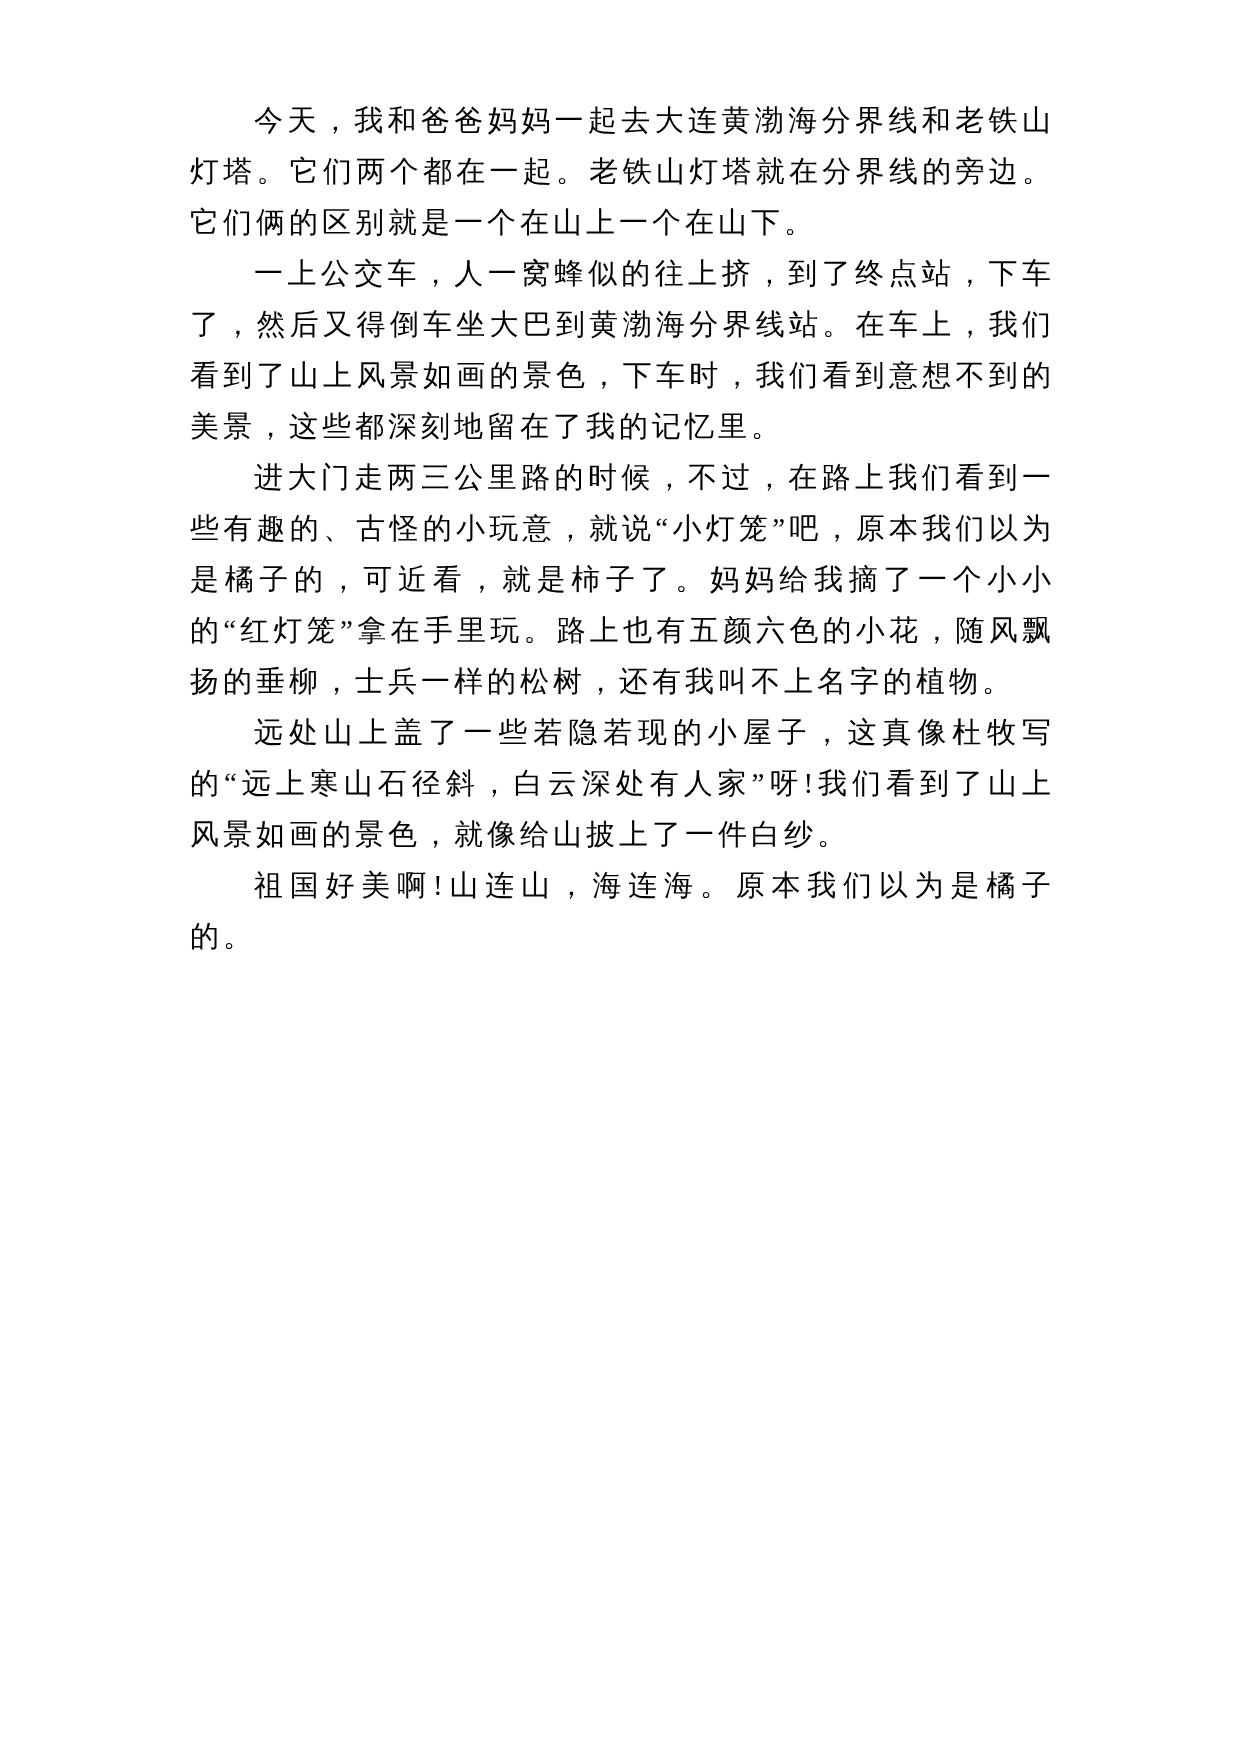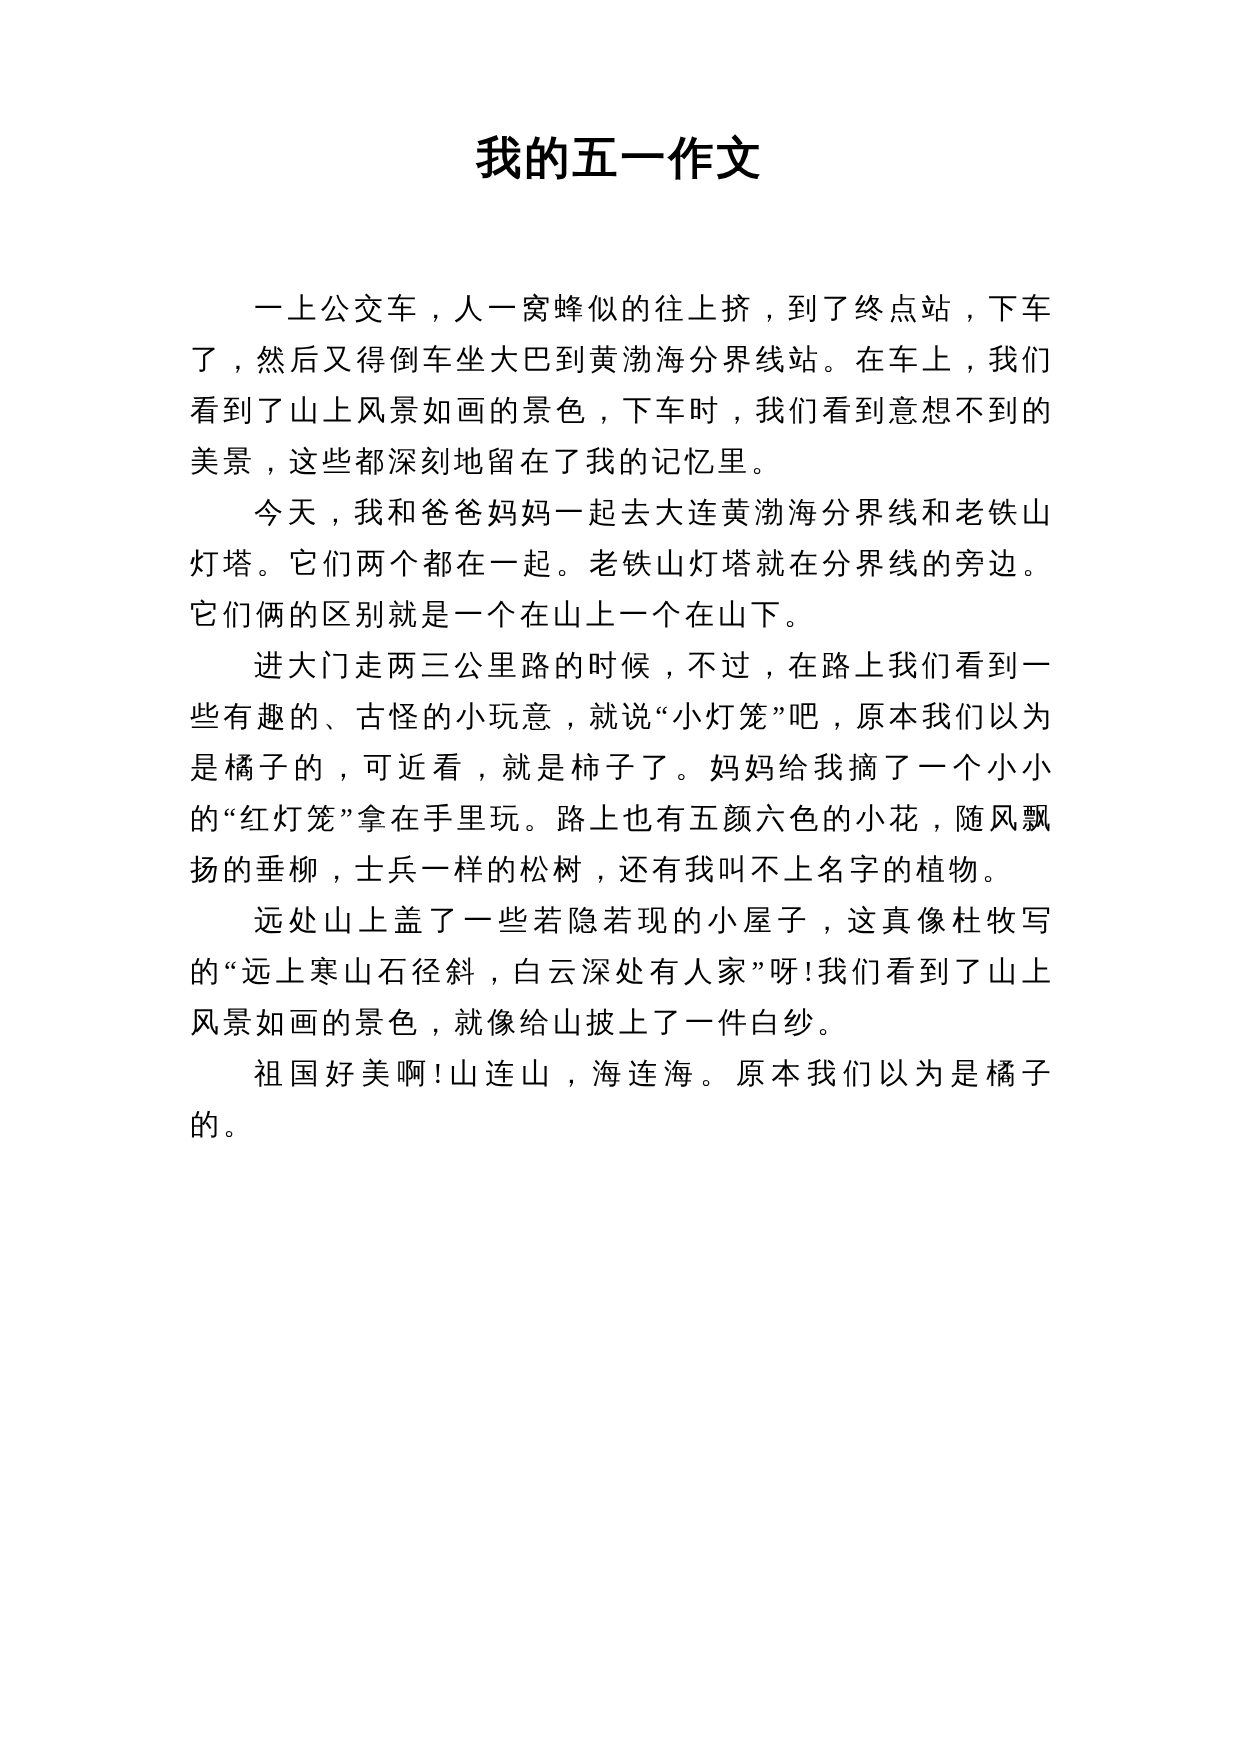--- a/index.html
+++ b/index.html
@@ -39,22 +39,21 @@
   .essay-body p {
     margin: 0;
     padding: 0;
     text-indent: 64px;
   }
 </style>
 </head>
 <body>
 
 <div class="page">
-  <h1 class="doc-title">我的五一作文</h1>
   <div class="essay-body">
 
-  <p>一上公交车，人一窝蜂似的往上挤，到了终点站，下车了，然后又得倒车坐大巴到黄渤海分界线站。在车上，我们看到了山上风景如画的景色，下车时，我们看到意想不到的美景，这些都深刻地留在了我的记忆里。</p>
-      <p>今天，我和爸爸妈妈一起去大连黄渤海分界线和老铁山灯塔。它们两个都在一起。老铁山灯塔就在分界线的旁边。它们俩的区别就是一个在山上一个在山下。</p>
+  <p>今天，我和爸爸妈妈一起去大连黄渤海分界线和老铁山灯塔。它们两个都在一起。老铁山灯塔就在分界线的旁边。它们俩的区别就是一个在山上一个在山下。</p>
+      <p>一上公交车，人一窝蜂似的往上挤，到了终点站，下车了，然后又得倒车坐大巴到黄渤海分界线站。在车上，我们看到了山上风景如画的景色，下车时，我们看到意想不到的美景，这些都深刻地留在了我的记忆里。</p>
       <p>进大门走两三公里路的时候，不过，在路上我们看到一些有趣的、古怪的小玩意，就说“小灯笼”吧，原本我们以为是橘子的，可近看，就是柿子了。妈妈给我摘了一个小小的“红灯笼”拿在手里玩。路上也有五颜六色的小花，随风飘扬的垂柳，士兵一样的松树，还有我叫不上名字的植物。</p>
       <p>远处山上盖了一些若隐若现的小屋子，这真像杜牧写的“远上寒山石径斜，白云深处有人家”呀!我们看到了山上风景如画的景色，就像给山披上了一件白纱。</p>
       <p>祖国好美啊!山连山，海连海。原本我们以为是橘子的。</p>
     </div>
 </div>
 
 </body></html>

